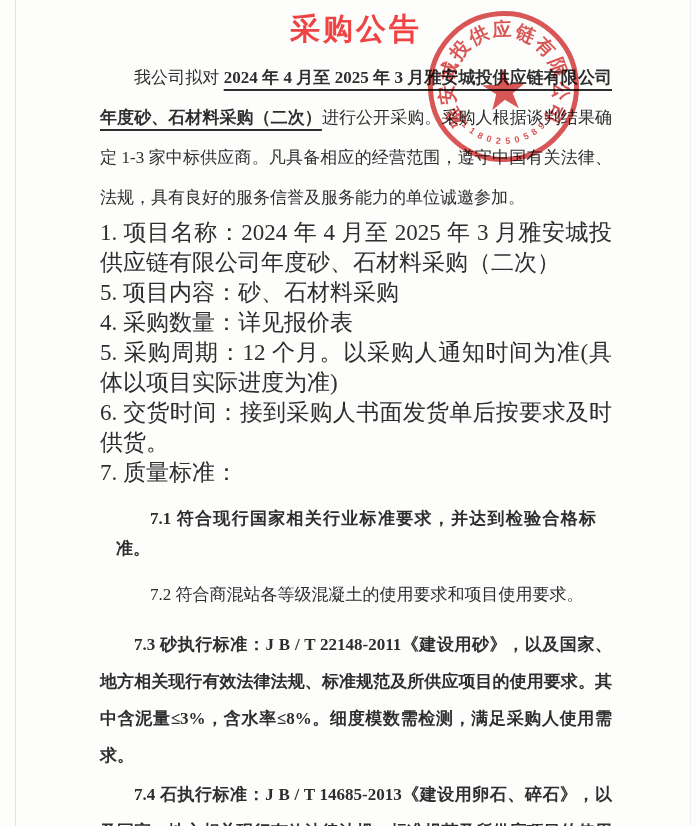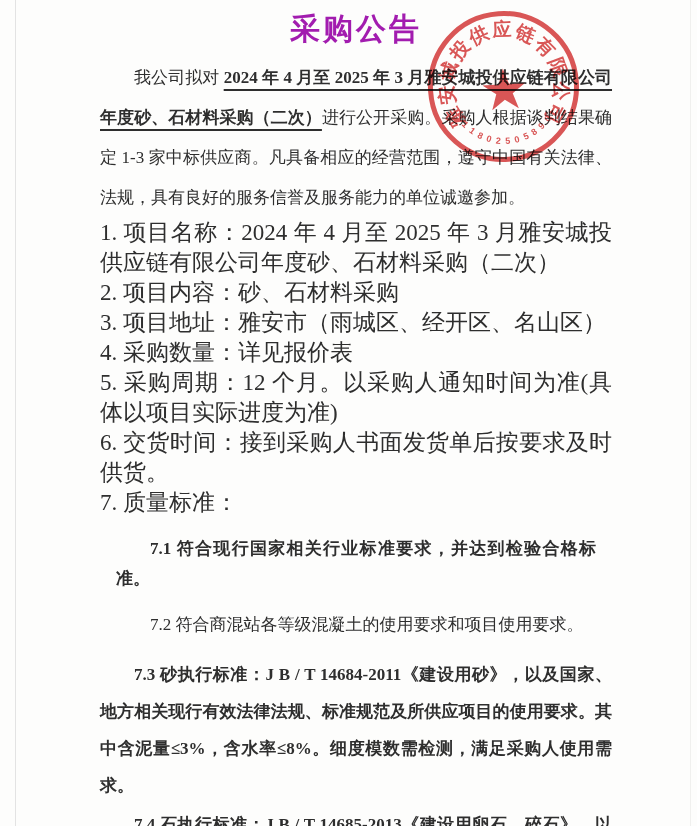--- a/index.html
+++ b/index.html
@@ -19,21 +19,21 @@
   .edge-line-right{
     position:absolute;right:6px;top:0;bottom:0;width:1px;
     background:#ececea;opacity:.8;
   }
   .content{
     position:absolute;left:100px;top:4px;width:512px;
   }
   .doc-title{
     margin:4px 0 0 0;text-align:center;
     font-size:30px;font-weight:bold;line-height:42px;
-    letter-spacing:3px;color:#a21caf;
+    letter-spacing:3px;color:#ef4444;
   }
   .intro{
     margin:8px 0 0 0;font-size:17px;line-height:40px;
     text-align:justify;text-indent:2em;
   }
   .uline{
     font-weight:bold;
     text-decoration:underline;
     text-underline-offset:6px;
     text-decoration-thickness:1.5px;
@@ -88,30 +88,29 @@
 <div class="page">
   <div class="edge-line-left"></div>
   <div class="edge-line-right"></div>
 
   <div class="content">
     <h1 class="doc-title">采购公告</h1>
 
     <p class="intro"><span>我公司拟对 </span><span class="uline">2024 年 4 月至 2025 年 3 月雅安城投供应链有限公司年度砂、石材料采购（二次）</span><span>进行公开采购。采购人根据谈判结果确定 1-3 家中标供应商。凡具备相应的经营范围，遵守中国有关法律、法规，具有良好的服务信誉及服务能力的单位诚邀参加。</span></p>
 
     <p class="item">1. 项目名称：2024 年 4 月至 2025 年 3 月雅安城投供应链有限公司年度砂、石材料采购（二次）</p>
-    <p class="item">2. 项目内容：砂、石材料采购</p>
-    <p class="item">3. 项目地址：雅安市（雨城区、经开区、名山区）</p>
+    <p class="item">5. 项目内容：砂、石材料采购</p>
     <p class="item">4. 采购数量：详见报价表</p>
     <p class="item">5. 采购周期：12 个月。以采购人通知时间为准(具体以项目实际进度为准)</p>
     <p class="item">6. 交货时间：接到采购人书面发货单后按要求及时供货。</p>
     <p class="item">7. 质量标准：</p>
 
     <p class="sub bold">7.1 符合现行国家相关行业标准要求，并达到检验合格标准。</p>
     <p class="sub m3">7.2 符合商混站各等级混凝土的使用要求和项目使用要求。</p>
-    <p class="para m4 bold">7.3 砂执行标准：J B / T 14684-2011《建设用砂》，以及国家、地方相关现行有效法律法规、标准规范及所供应项目的使用要求。其中含泥量≤3%，含水率≤8%。细度模数需检测，满足采购人使用需求。</p>
+    <p class="para m4 bold">7.3 砂执行标准：J B / T 22148-2011《建设用砂》，以及国家、地方相关现行有效法律法规、标准规范及所供应项目的使用要求。其中含泥量≤3%，含水率≤8%。细度模数需检测，满足采购人使用需求。</p>
     <p class="para m2 bold">7.4 石执行标准：J B / T 14685-2013《建设用卵石、碎石》，以及国家、地方相关现行有效法律法规、标准规范及所供应项目的使用要求。其中含泥量≤2%。</p>
     <p class="para m2">7.5 砂、石材料须进行送样检测，采购人在开标完成后通知投标人送样，送样合格后，满足甲方项目使用需求后方可供应，送样次数不</p>
   </div>
 
   <div class="seal">
     <div class="seal-ring"></div>
     <div class="seal-star">★</div>
 
     <span class="seal-char" style="transform:rotate(-118deg) translateY(-57px);">雅</span>
     <span class="seal-char" style="transform:rotate(-94deg) translateY(-57px);">安</span>

